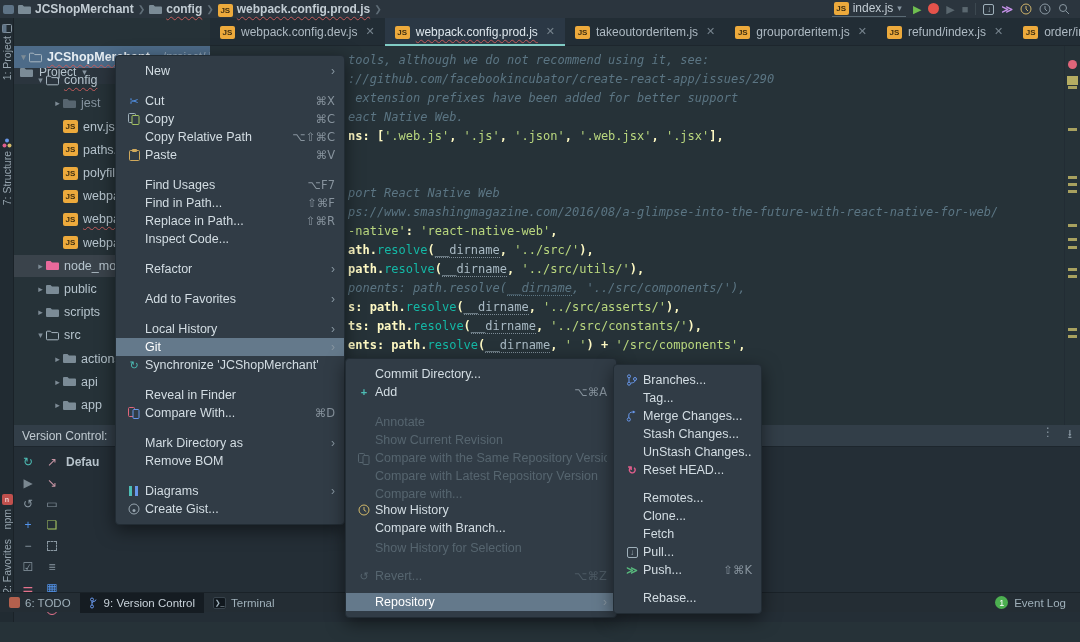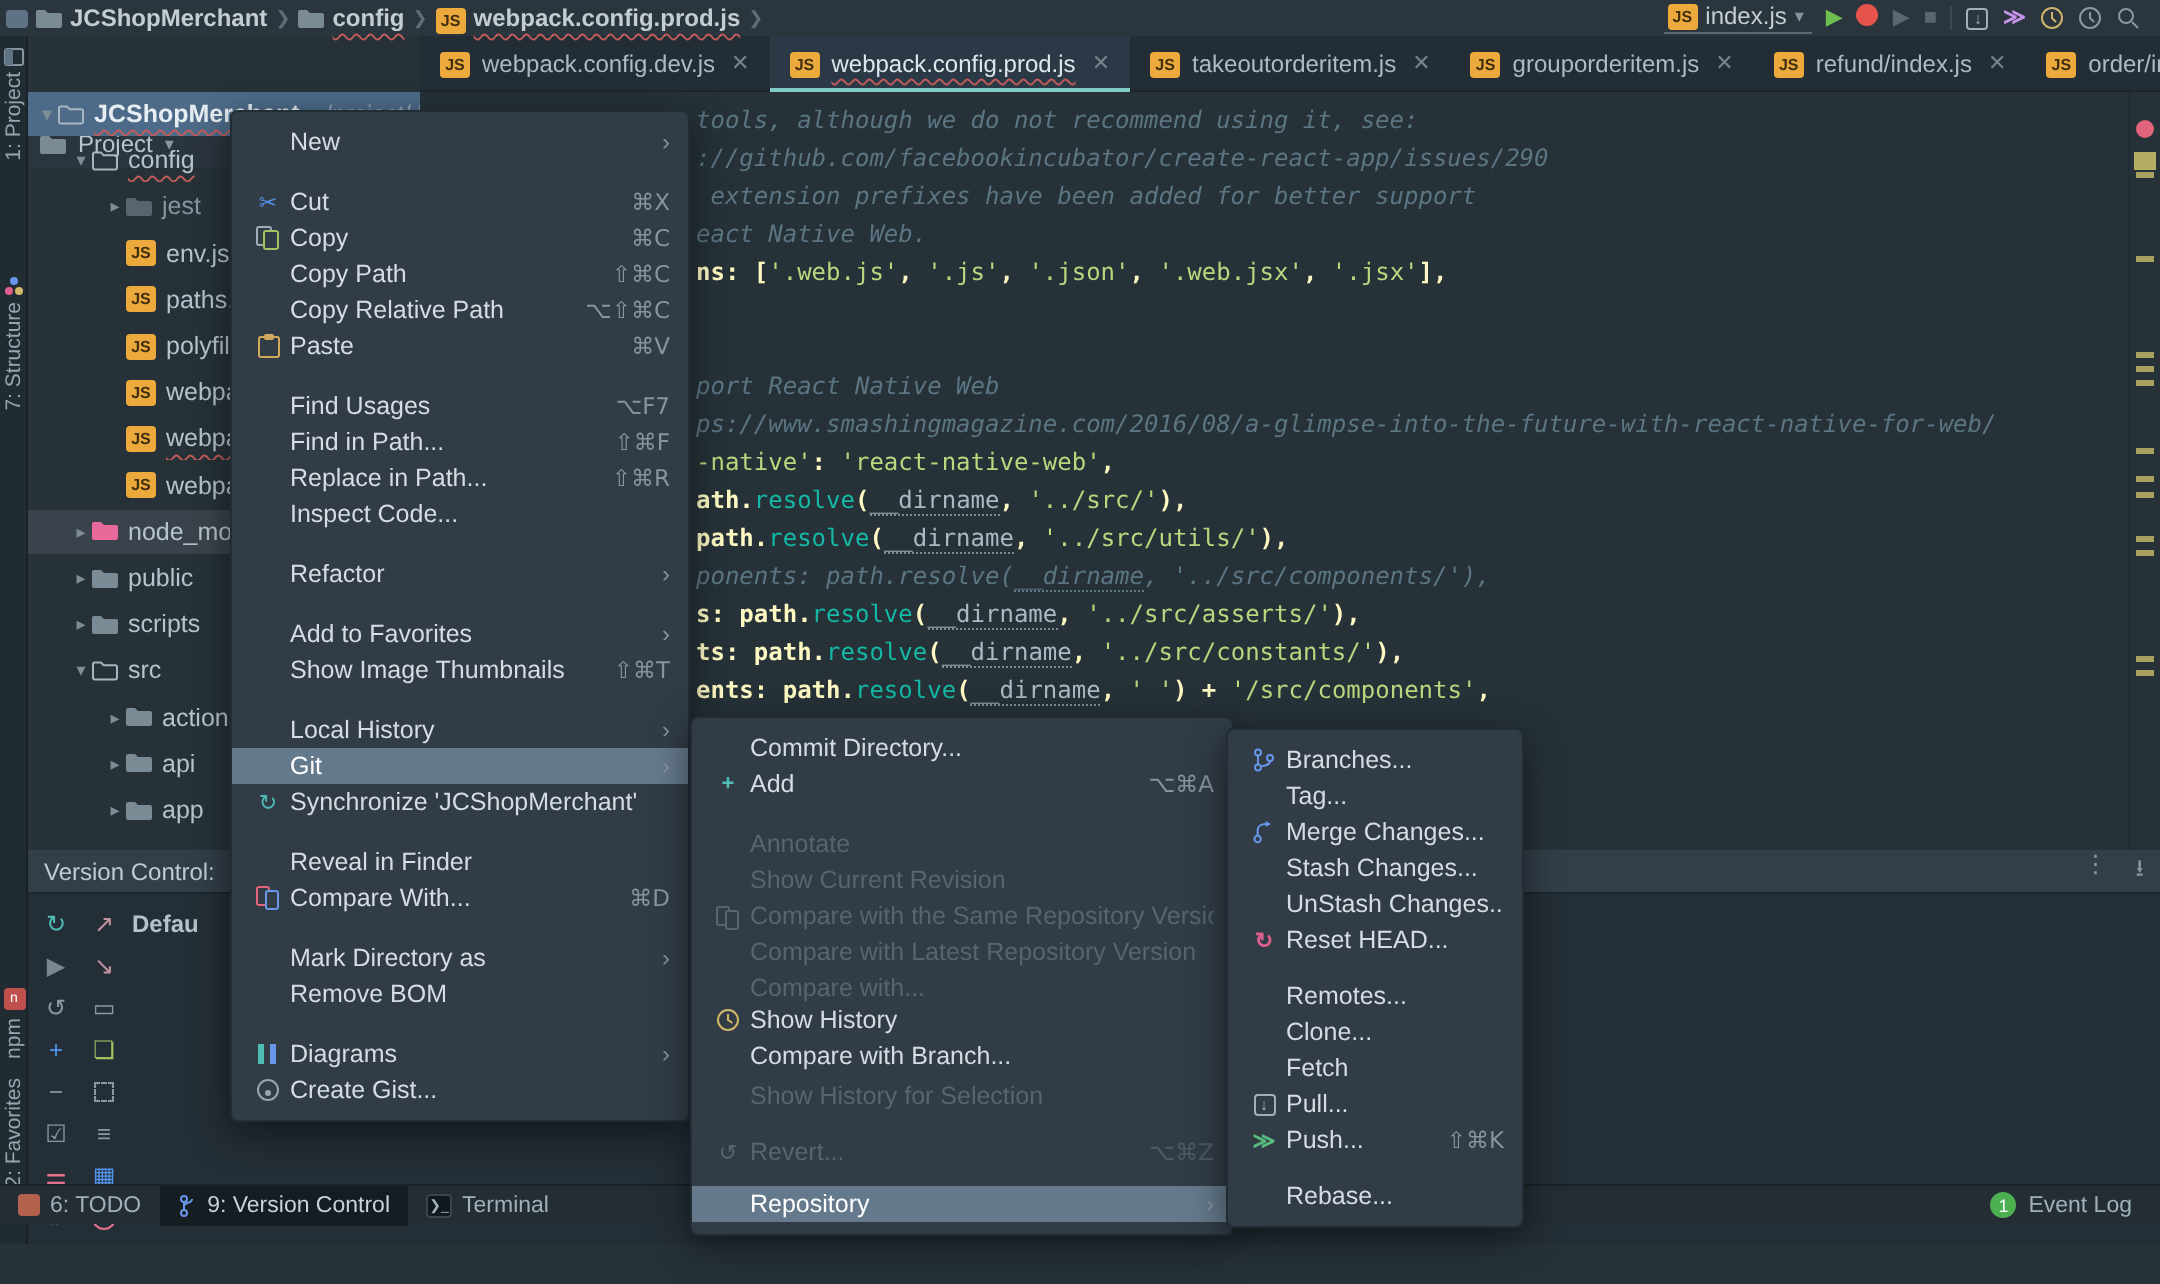--- a/index.html
+++ b/index.html
@@ -496,25 +496,20 @@
           <svg width="12" height="12">
             <rect x="0.5" y="0.5" width="7" height="9" rx="1" fill="none" stroke="#9fb0ba"></rect>
             <rect x="4" y="2.5" width="7" height="9" rx="1" fill="#313c46" stroke="#a5c261"></rect>
           </svg>
         </span>
         <span class="lbl">Copy</span>
         <span class="sc">⌘C</span>
       </div>
       <div class="mi">
         <span class="ic"></span>
-        <span class="lbl">Copy Path</span>
-        <span class="sc">⇧⌘C</span>
-      </div>
-      <div class="mi">
-        <span class="ic"></span>
         <span class="lbl">Copy Relative Path</span>
         <span class="sc">⌥⇧⌘C</span>
       </div>
       <div class="mi">
         <span class="ic">
           <svg width="11" height="12">
             <rect x="0.5" y="1.5" width="10" height="10" rx="1" fill="none" stroke="#d0a95c"></rect>
             <rect x="3" y="0" width="5" height="3" rx="1" fill="#d0a95c"></rect>
           </svg>
         </span>
@@ -545,25 +540,20 @@
       <div class="mi">
         <span class="ic"></span>
         <span class="lbl">Refactor</span>
         <span class="arr">›</span>
       </div>
       <div class="msep12"></div>
       <div class="mi">
         <span class="ic"></span>
         <span class="lbl">Add to Favorites</span>
         <span class="arr">›</span>
-      </div>
-      <div class="mi">
-        <span class="ic"></span>
-        <span class="lbl">Show Image Thumbnails</span>
-        <span class="sc">⇧⌘T</span>
       </div>
       <div class="msep12"></div>
       <div class="mi">
         <span class="ic"></span>
         <span class="lbl">Local History</span>
         <span class="arr">›</span>
       </div>
       <div class="mi sel">
         <span class="ic"></span>
         <span class="lbl">Git</span>

